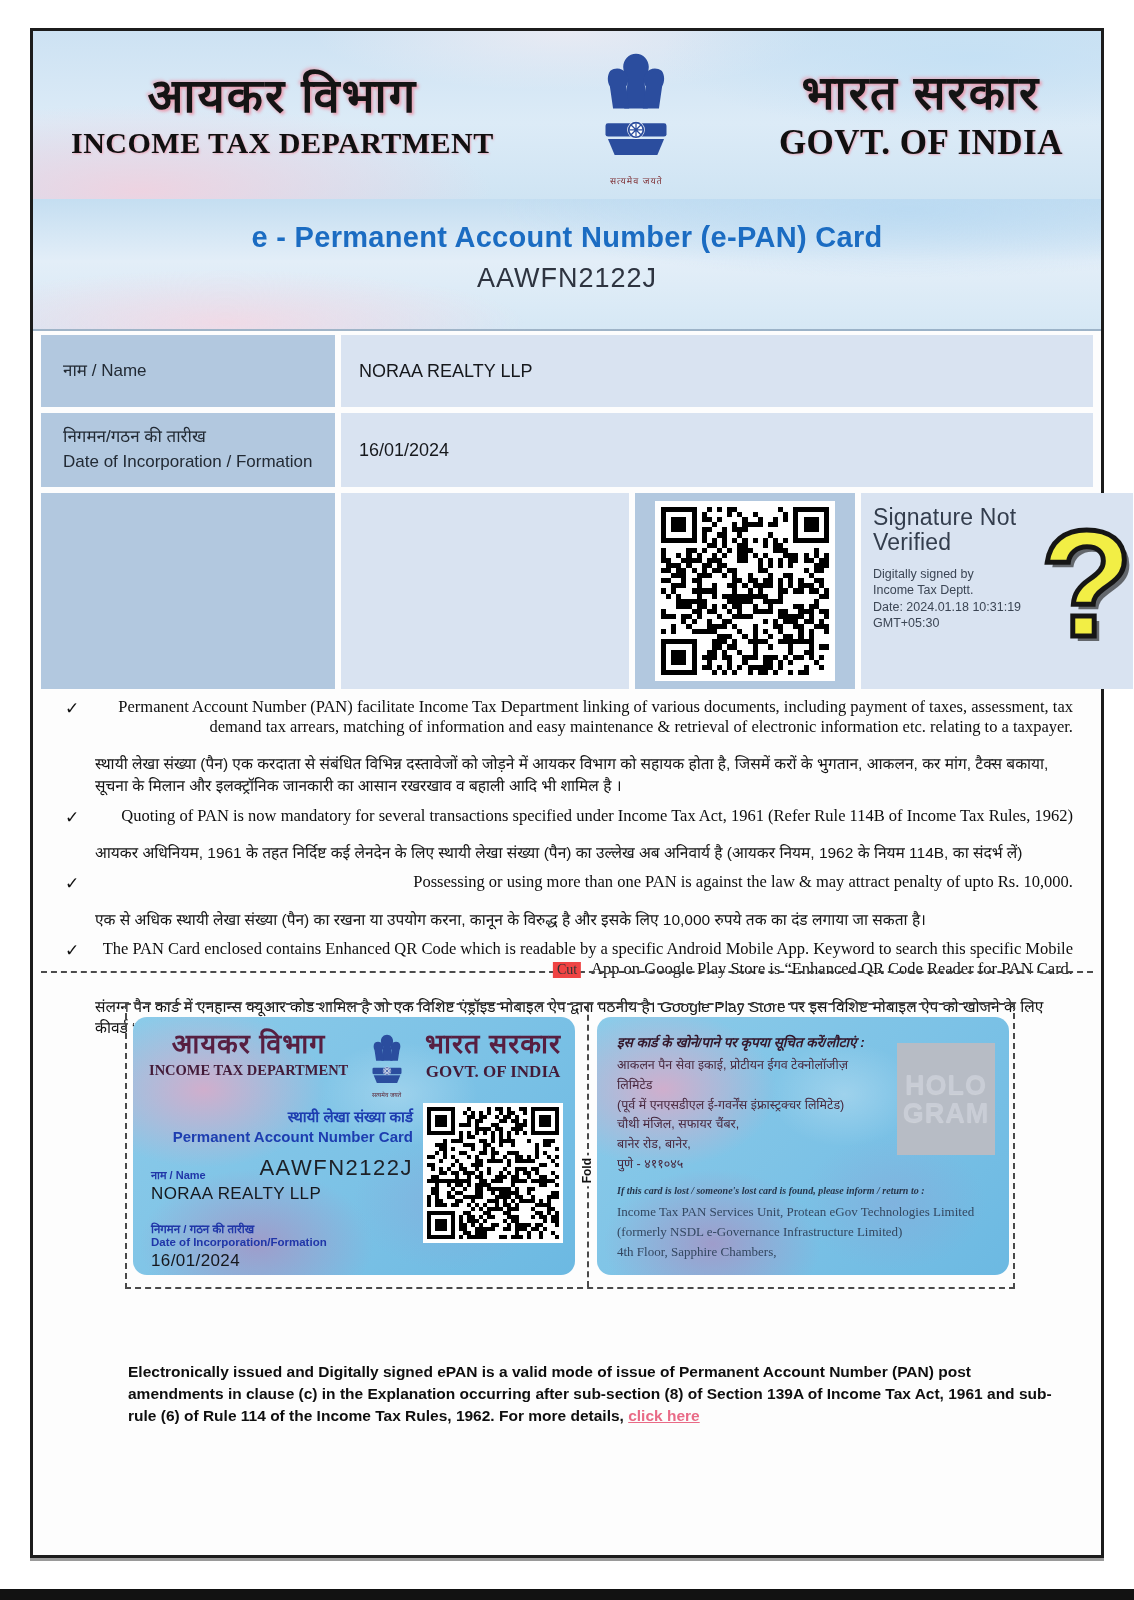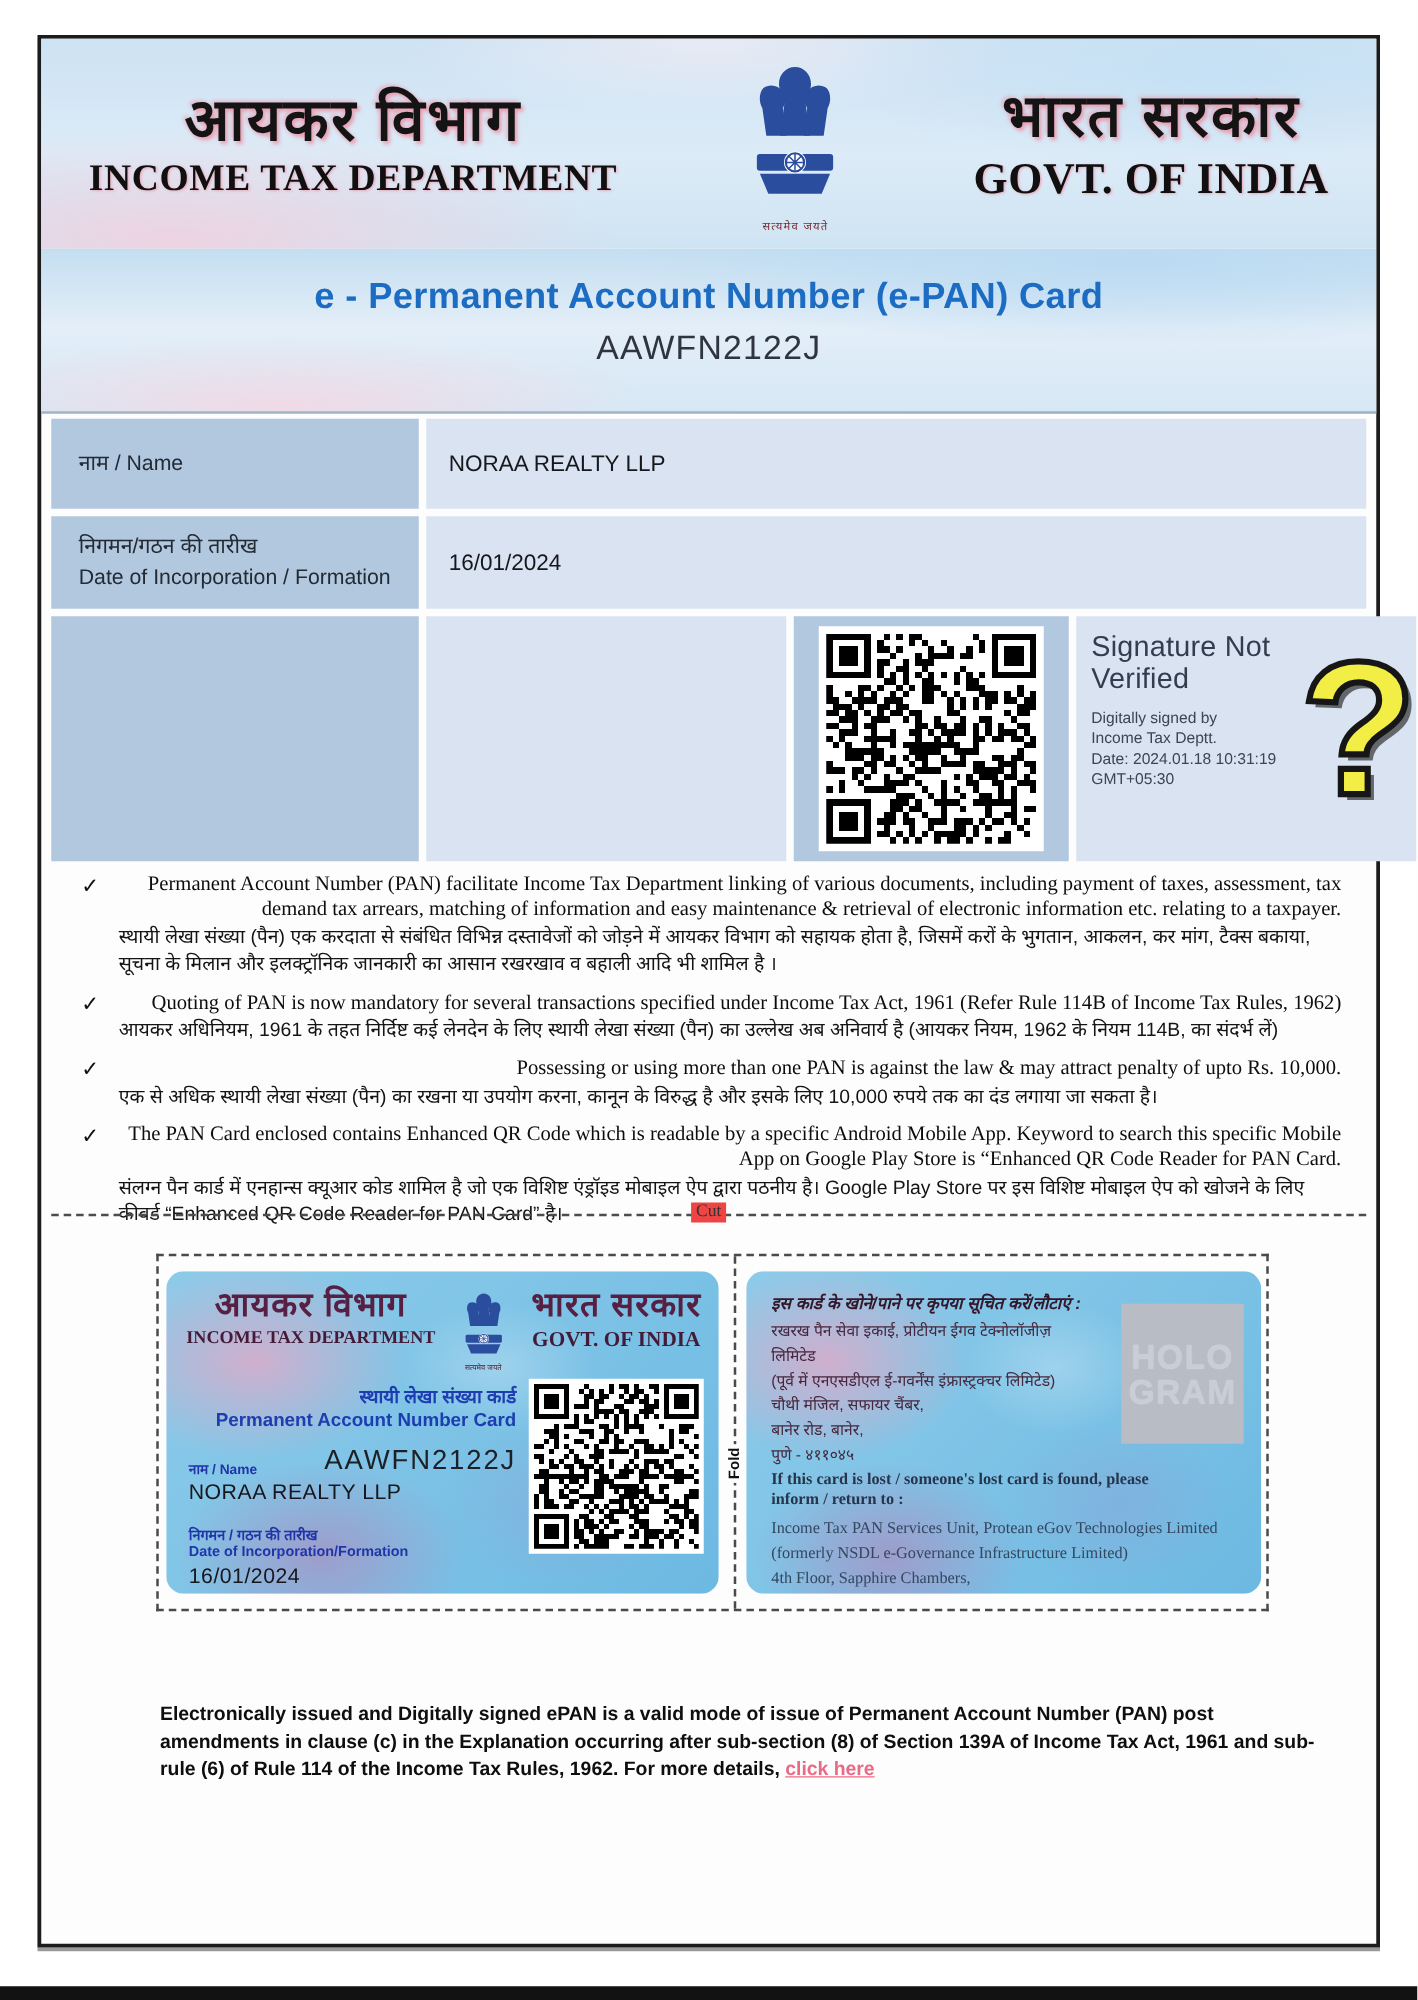--- a/index.html
+++ b/index.html
@@ -79,21 +79,21 @@
     text-shadow:5px 5px 0 rgba(20,20,20,.6);
     font-family:"Liberation Sans","DejaVu Sans",sans-serif;
   }
 
   
   .bullets{position:absolute;left:32px;top:666px;width:1008px;}
   .bullet{display:flex;margin-bottom:9px;}
   .bullet .chk{font-family:"Liberation Serif","DejaVu Serif",serif;font-size:17px;color:#111;width:30px;flex:0 0 30px;padding-top:1px;}
   .bullet .btxt{flex:1;}
   .b-en{font-family:"Liberation Serif","DejaVu Serif",serif;font-size:16.5px;line-height:1.22;color:#0d0d0d;text-align:right;}
-  .b-hi{font-size:15.5px;line-height:1.4;color:#141414;margin-top:2px;}
+  .b-hi{font-size:15.5px;line-height:1.4;color:#141414;margin-top:16px;}
 
   
   .cut-line{position:absolute;left:8px;top:940px;width:1052px;border-top:2px dashed #4c4c4c;}
   .cut-label{
     position:absolute;left:50%;top:-11px;transform:translateX(-50%);
     background:#ef4444;padding:0 4px;font-size:14px;color:#333;
     font-family:"Liberation Serif","DejaVu Serif",serif;
   }
 
   
@@ -134,21 +134,21 @@
 
   .cb-pad{padding:16px 18px 0 20px;position:relative;height:100%;box-sizing:border-box;}
   .cb-hi-title{font-size:13.5px;font-weight:bold;font-style:italic;color:#33172b;}
   .cb-hi-lines{margin-top:5px;font-size:12.5px;line-height:1.58;color:#46263c;width:250px;}
   .hologram{
     position:absolute;right:14px;top:26px;width:98px;height:112px;background:#b7bcc5;
     display:flex;flex-direction:column;align-items:center;justify-content:center;
     font-size:27px;font-weight:bold;color:#c9cdd6;line-height:1.05;letter-spacing:1px;
     text-shadow:0 1px 1px rgba(255,255,255,.35);
   }
-  .cb-en-title{font-family:"Liberation Serif","DejaVu Serif",serif;font-size:13px;font-weight:bold;color:#26354b;line-height:1.25;width:330px;}
+  .cb-en-title{font-family:"Liberation Serif","DejaVu Serif",serif;font-size:10px;font-weight:bold;font-style:italic;color:#26354b;margin-top:10px;line-height:1.25;width:330px;}
   .cb-en-lines{font-family:"Liberation Serif","DejaVu Serif",serif;font-size:13px;line-height:1.55;color:#334760;margin-top:5px;}
 
   
   .footer-note{
     position:absolute;left:95px;top:1330px;width:940px;
     font-size:15.5px;font-weight:bold;color:#0e0e0e;line-height:1.42;
   }
   .click-link{color:#e96a86;text-decoration:underline;cursor:pointer;}
 
   .bottom-strip{position:absolute;left:0;bottom:0;width:100%;height:11px;background:#121212;}
@@ -311,21 +311,21 @@
     </div>
 
     <div class="fold-line">
       <span class="fold-label">Fold</span>
     </div>
 
     <div class="mini-card card-back">
       <div class="cb-pad">
         <div class="cb-hi-title">इस कार्ड के खोने/पाने पर कृपया सूचित करें/लौटाएं :</div>
         <div class="cb-hi-lines">
-          <div>रखरख पैन सेवा इकाई, प्रोटीयन ईगव टेक्नोलॉजीज़ लिमिटेड</div>
+          <div>आकलन पैन सेवा इकाई, प्रोटीयन ईगव टेक्नोलॉजीज़ लिमिटेड</div>
           <div>(पूर्व में एनएसडीएल ई-गवर्नेंस इंफ्रास्ट्रक्चर लिमिटेड)</div>
           <div>चौथी मंजिल, सफायर चैंबर,</div>
           <div>बानेर रोड, बानेर,</div>
           <div>पुणे - ४११०४५</div>
         </div>
         <div class="hologram">
           <span>HOLO</span>
           <span>GRAM</span>
         </div>
         <div class="cb-en-title">If this card is lost / someone's lost card is found, please inform / return to :</div>

